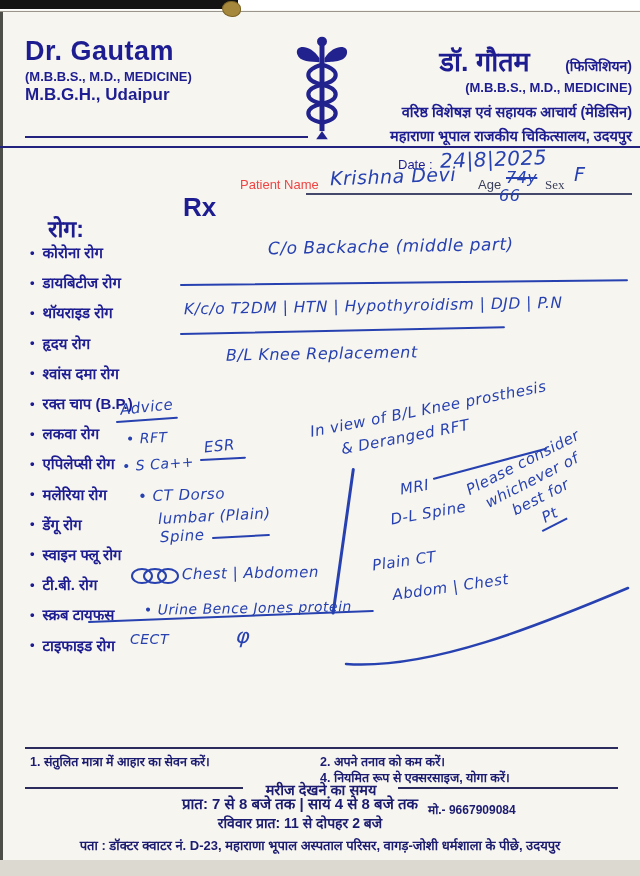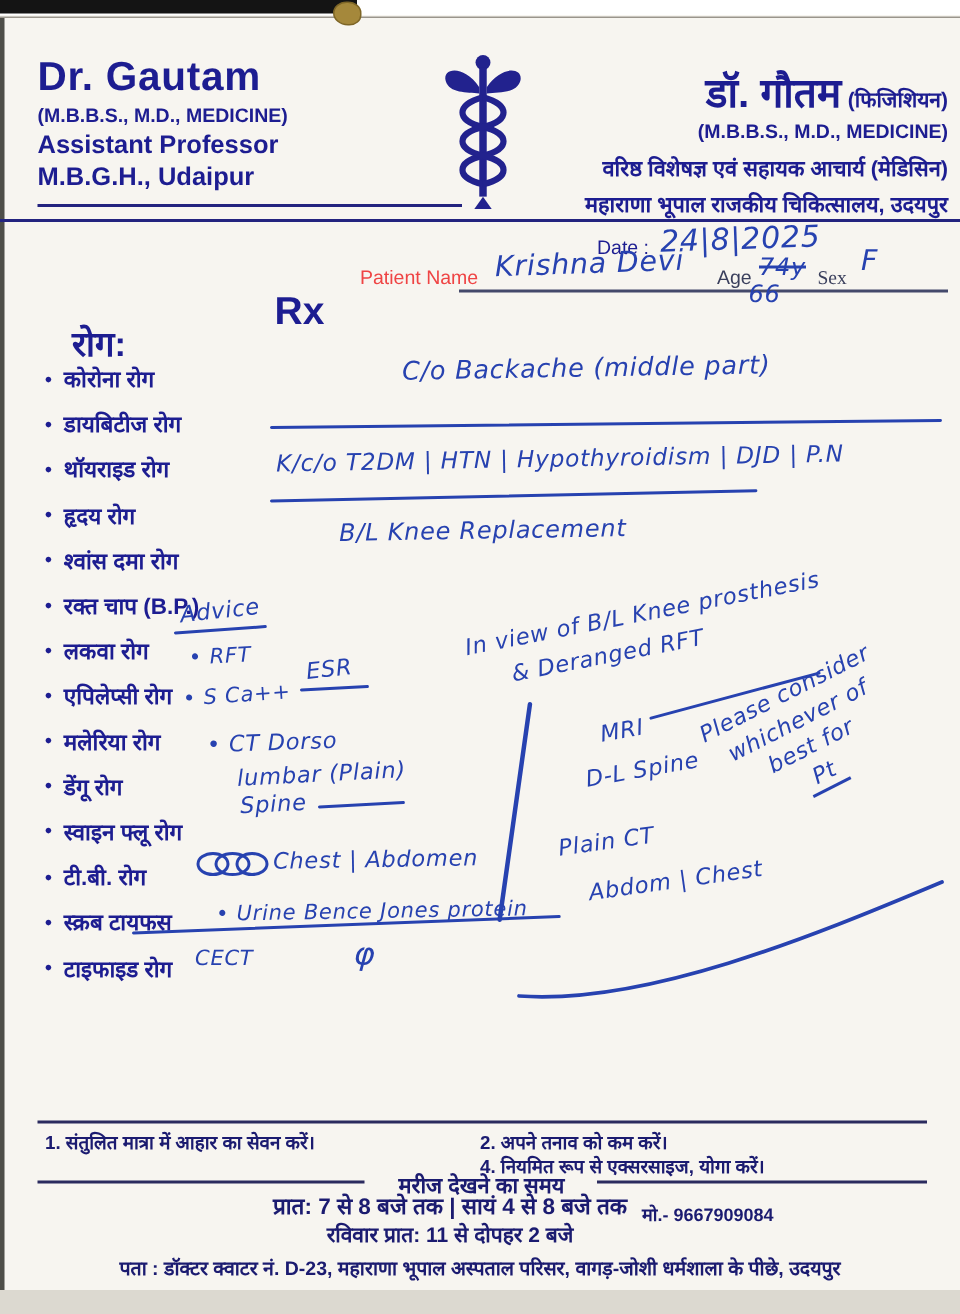--- a/index.html
+++ b/index.html
@@ -38,41 +38,40 @@
 
   <div class="top-strip"></div>
   <div class="top-line"></div>
   <div class="tan-blob"></div>
   <div class="edge-left"></div>
   <div class="bottom-strip"></div>
 
   <div class="abs" style="left:25px;top:36px;width:280px;">
     <div class="print" style="font-size:27px;font-weight:bold;letter-spacing:.5px;">Dr. Gautam</div>
     <div class="print" style="font-size:13px;font-weight:bold;margin-top:2px;">(M.B.B.S., M.D., MEDICINE)</div>
-    <div class="print" style="font-size:17px;font-weight:bold;margin-top:3px;">Assistant Professor</div>
     <div class="print" style="font-size:17px;font-weight:bold;margin-top:1px;">M.B.G.H., Udaipur</div>
   </div>
   <div class="rule" style="left:25px;top:136px;width:283px;height:2px;"></div>
 
   <svg class="abs" style="left:293px;top:34px;" width="58" height="108" viewBox="0 0 70 128">
     <g fill="#22228e" stroke="#22228e">
       <circle cx="35" cy="8" r="6" stroke="none"></circle>
       <rect x="32" y="12" width="6" height="104" stroke="none"></rect>
       <path d="M32,28 C20,10 2,12 5,23 C8,33 22,32 32,33 Z" stroke="none"></path>
       <path d="M38,28 C50,10 68,12 65,23 C62,33 48,32 38,33 Z" stroke="none"></path>
       <path d="M35,36 C13,42 13,55 35,60 C57,65 57,78 35,83 C13,88 13,101 35,106" fill="none" stroke-width="5"></path>
       <path d="M35,36 C57,42 57,55 35,60 C13,65 13,78 35,83 C57,88 57,101 35,106" fill="none" stroke-width="5"></path>
       <path d="M35,116 L28,126 L42,126 Z" stroke="none"></path>
     </g>
   </svg>
 
   <div class="abs" style="left:350px;top:42px;width:282px;text-align:right;">
     <div>
       <span class="print" style="font-size:27px;font-weight:bold;">डॉ. गौतम</span>
-      <span class="print" style="font-size:14px;font-weight:bold;">(फिजिशियन)</span>
+      <span class="print" style="font-size:14px;font-weight:bold;margin-left:31px;">(फिजिशियन)</span>
     </div>
     <div class="print" style="font-size:13px;font-weight:bold;margin-top:1px;">(M.B.B.S., M.D., MEDICINE)</div>
     <div class="print" style="font-size:14.5px;font-weight:bold;margin-top:6px;">वरिष्ठ विशेषज्ञ एवं सहायक आचार्य (मेडिसिन)</div>
     <div class="print" style="font-size:14.5px;font-weight:bold;margin-top:4px;">महाराणा भूपाल राजकीय चिकित्सालय, उदयपुर</div>
   </div>
   <div class="rule" style="left:0;top:146px;width:640px;height:2px;"></div>
 
   <div class="abs print" style="left:398px;top:157px;font-size:13px;font-weight:normal;">Date :</div>
   <div class="abs hw" style="left:440px;top:147px;font-size:20px;transform:rotate(-2deg);">24|8|2025</div>
 

